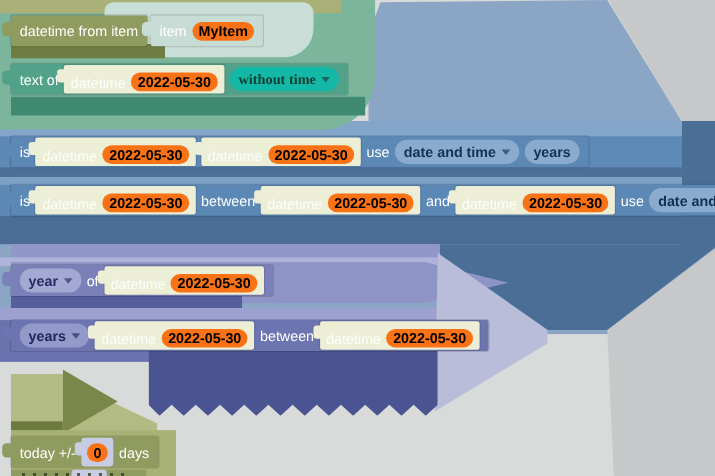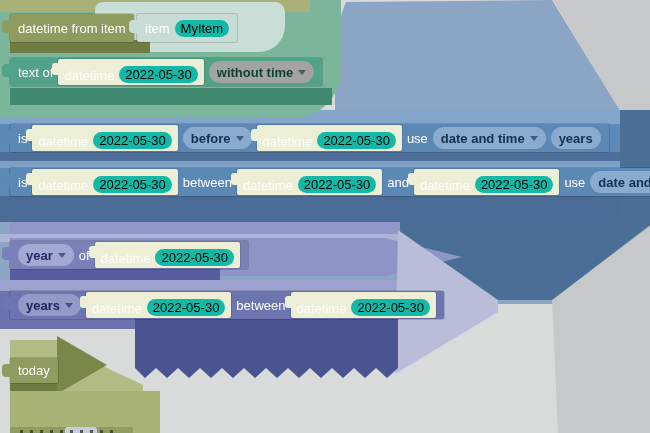--- a/index.html
+++ b/index.html
@@ -55,37 +55,37 @@
     box-shadow:0 0 0 1px rgba(0,0,0,.14);}
   .block::before{content:"";position:absolute;left:-8px;top:6px;width:9px;height:13px;
     background:inherit;border-radius:4px 0 0 4px;}
   .lbl{color:#fff;}
   .shadow{position:relative;display:inline-flex;align-items:flex-end;gap:5px;
     background:#eceed6;border-radius:2px;padding:2px 6px;height:22px;
     box-shadow:0 0 0 1px rgba(0,0,0,.10);}
   .shadow .tab{position:absolute;left:-6px;top:4px;width:7px;height:12px;
     background:#eceed6;border-radius:3px 0 0 3px;}
   .slbl{color:rgba(255,255,255,.92);}
-  .fld{background:#14b8a6;border-radius:10px;padding:1px 6px;color:#000;font-weight:400;}
+  .fld{background:#f97316;border-radius:10px;padding:1px 6px;color:#000;font-weight:700;}
   .dd{display:inline-flex;align-items:center;gap:5px;border-radius:11px;
     padding:2px 8px;font-weight:700;height:18px;}
   .arr{width:0;height:0;border-left:4px solid transparent;border-right:4px solid transparent;
     border-top:5px solid currentColor;opacity:.65;}
   .sock{position:relative;display:inline-flex;align-items:center;background:#c7cbe4;
     border-radius:3px;padding:2px 5px;height:22px;}
   .sock .tab{position:absolute;left:-6px;top:4px;width:7px;height:12px;
     background:#c7cbe4;border-radius:3px 0 0 3px;}
 
   .b-olive{background:#8f9b5f;}
   .b-item{background:#c6dcd4;justify-content:space-between;}
   .b-teal{background:#52a189;}
   .b-blue{background:#5c88b6;}
   .b-year{background:#7a81b8;}
   .b-years{background:#6d75b0;}
-  .dd-teal{background:#a3a3a3;color:#123f33;}
+  .dd-teal{background:#14b8a6;color:#123f33;font-family:Liberation Serif, serif;}
   .dd-blue{background:#8aabce;color:#14304f;}
   .dd-year{background:#a4a9d3;color:#262c63;}
   .dd-years{background:#939aca;color:#20265c;}
 
   .pos-b1{left:10px;top:14px;}
   .pos-b1b{left:137px;top:14px;}
   .pos-b2{left:10px;top:58px;}
   .pos-b3{left:10px;top:124px;}
   .pos-b4{left:10px;top:168px;}
   .pos-b5{left:10px;top:241px;}
@@ -151,24 +151,20 @@
       </span>
   </div>
 
   <div class="block b-blue pos-b3">
     <span class="lbl">is</span>
     <span class="shadow">
         <span class="tab"></span>
         <span class="slbl">datetime</span>
         <span class="fld">2022-05-30</span>
       </span>
-    <span class="dd dd-blue">
-        <span>before</span>
-        <span class="arr"></span>
-      </span>
     <span class="shadow">
         <span class="tab"></span>
         <span class="slbl">datetime</span>
         <span class="fld">2022-05-30</span>
       </span>
     <span class="lbl">use</span>
     <span class="dd dd-blue">
         <span>date and time</span>
         <span class="arr"></span>
       </span>
@@ -227,18 +223,23 @@
         <span class="fld">2022-05-30</span>
       </span>
     <span class="lbl">between</span>
     <span class="shadow">
         <span class="tab"></span>
         <span class="slbl">datetime</span>
         <span class="fld">2022-05-30</span>
       </span>
   </div>
 
-  <div class="block b-olive pos-b7">
-    <span class="lbl">today</span>
-  </div>
-
+
+  <div class="block b-olive pos-b8">
+    <span class="lbl">today +/-</span>
+    <span class="sock">
+        <span class="tab"></span>
+        <span class="fld">0</span>
+      </span>
+    <span class="lbl">days</span>
+  </div>
 
 </div>
 
 </body></html>

